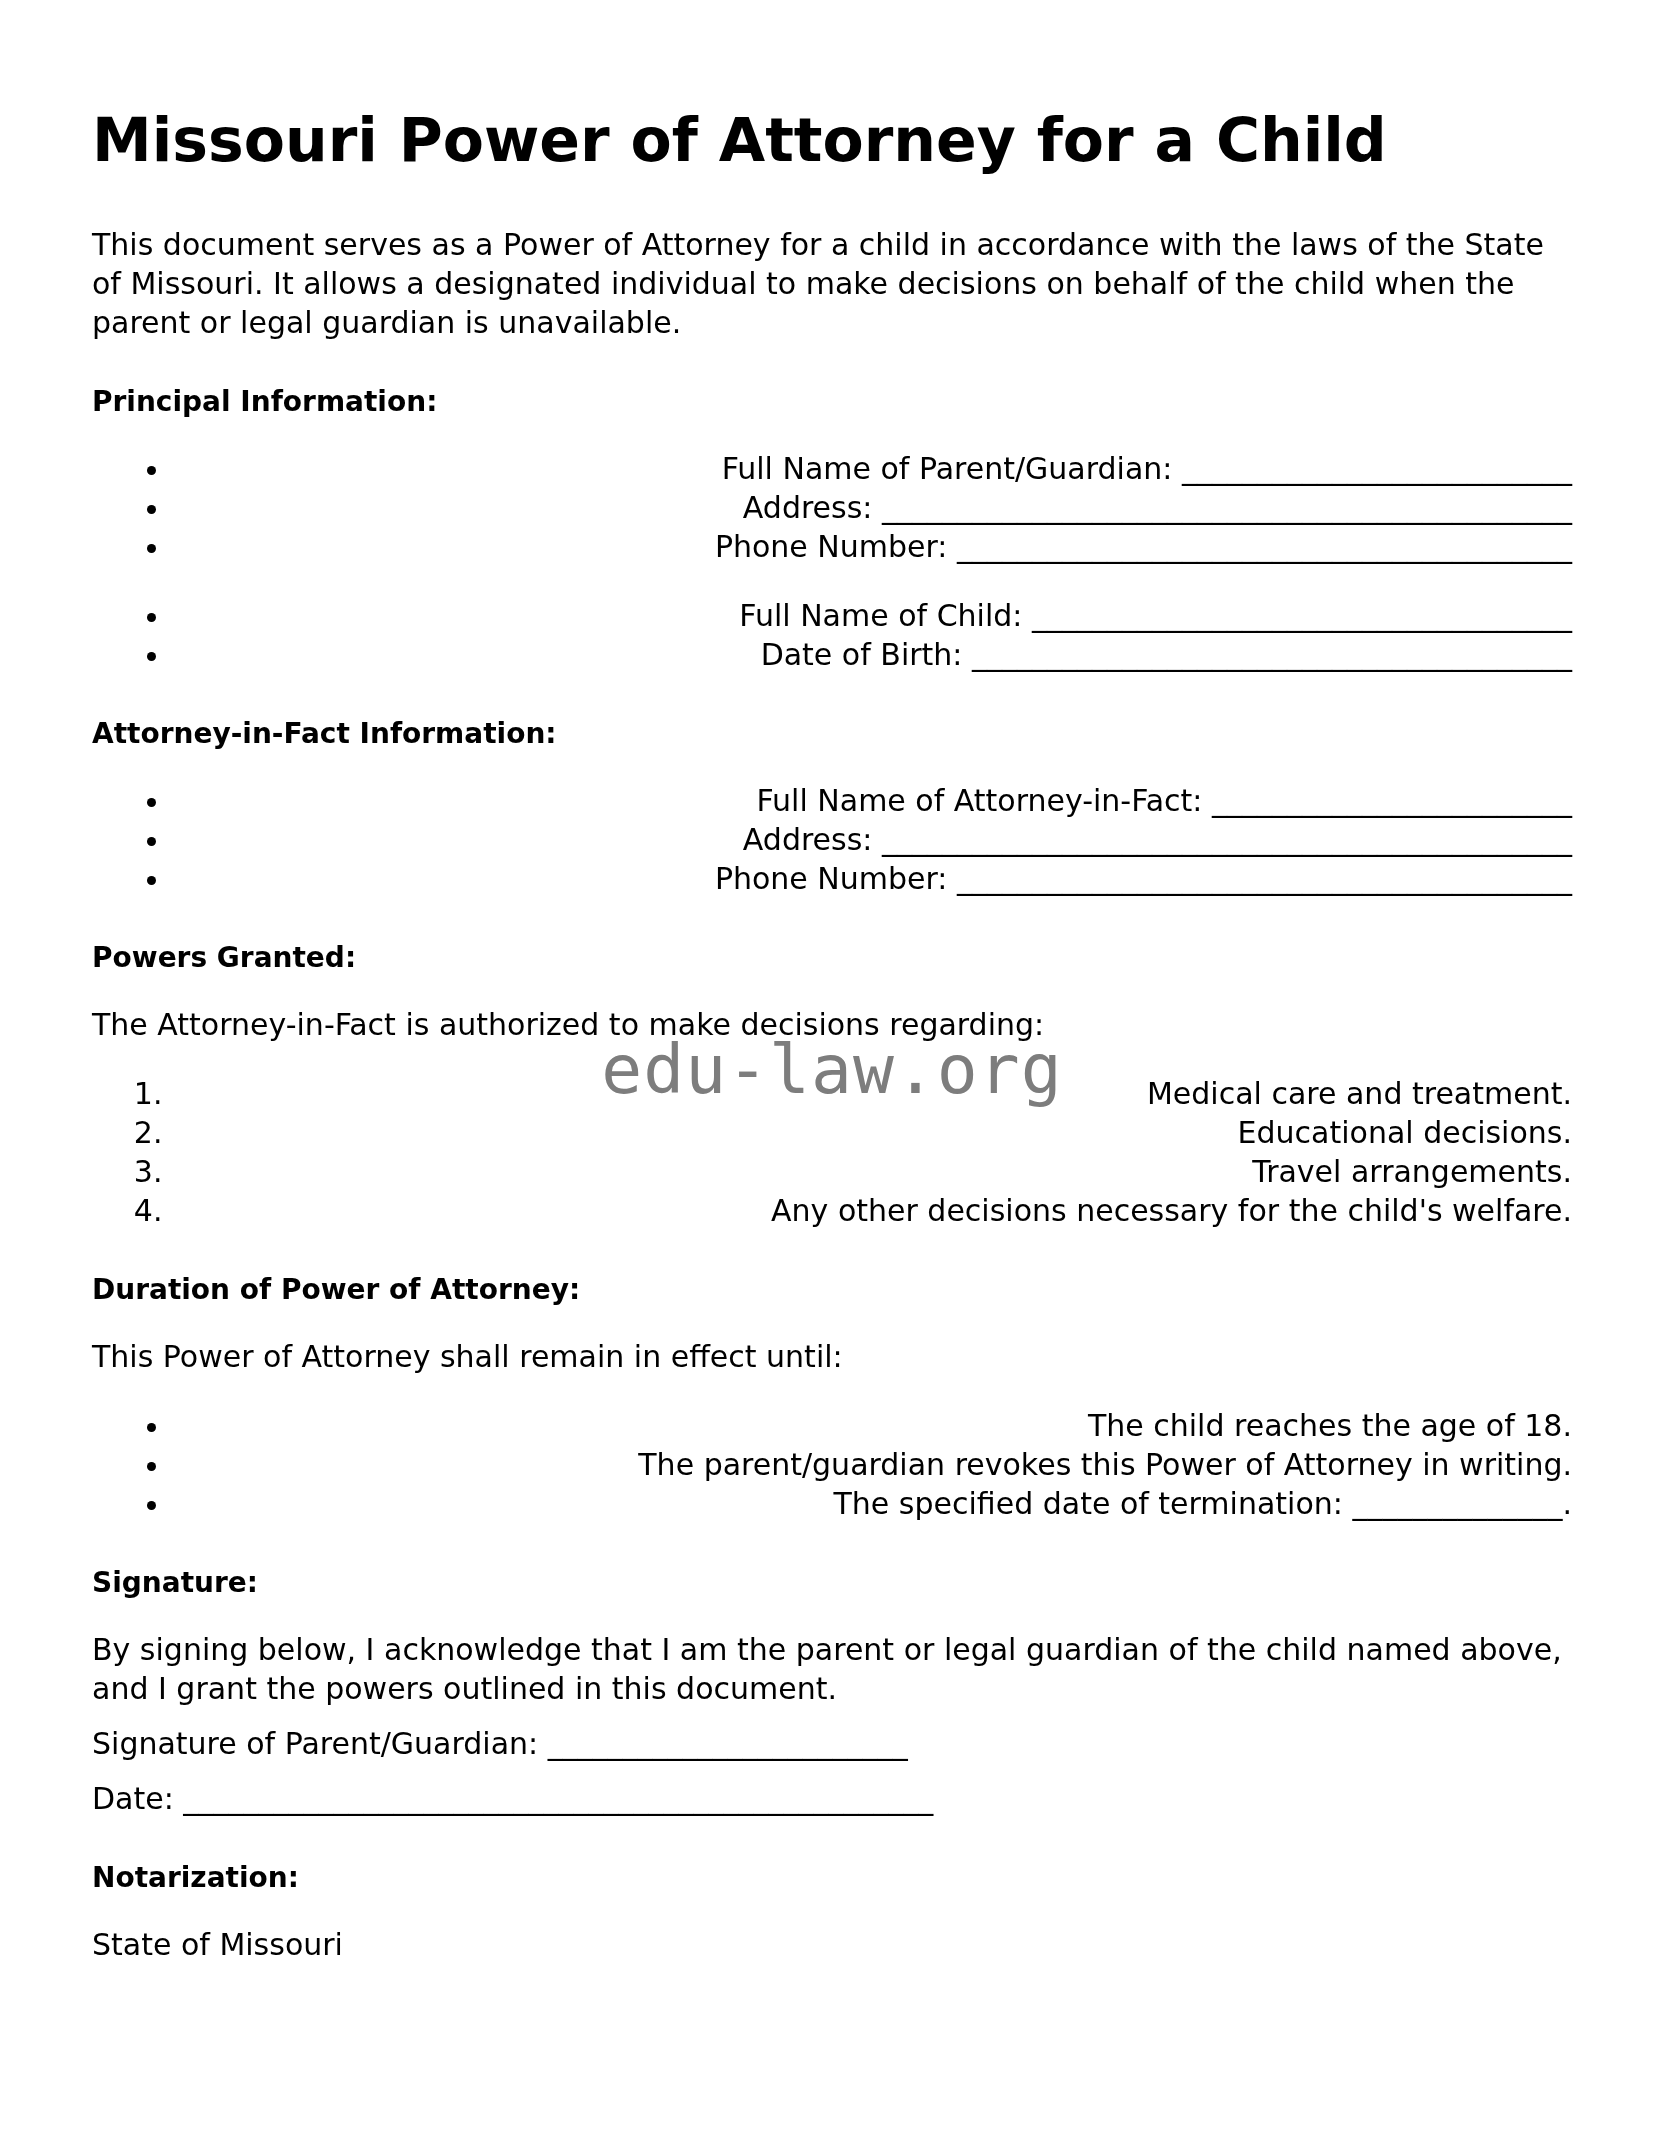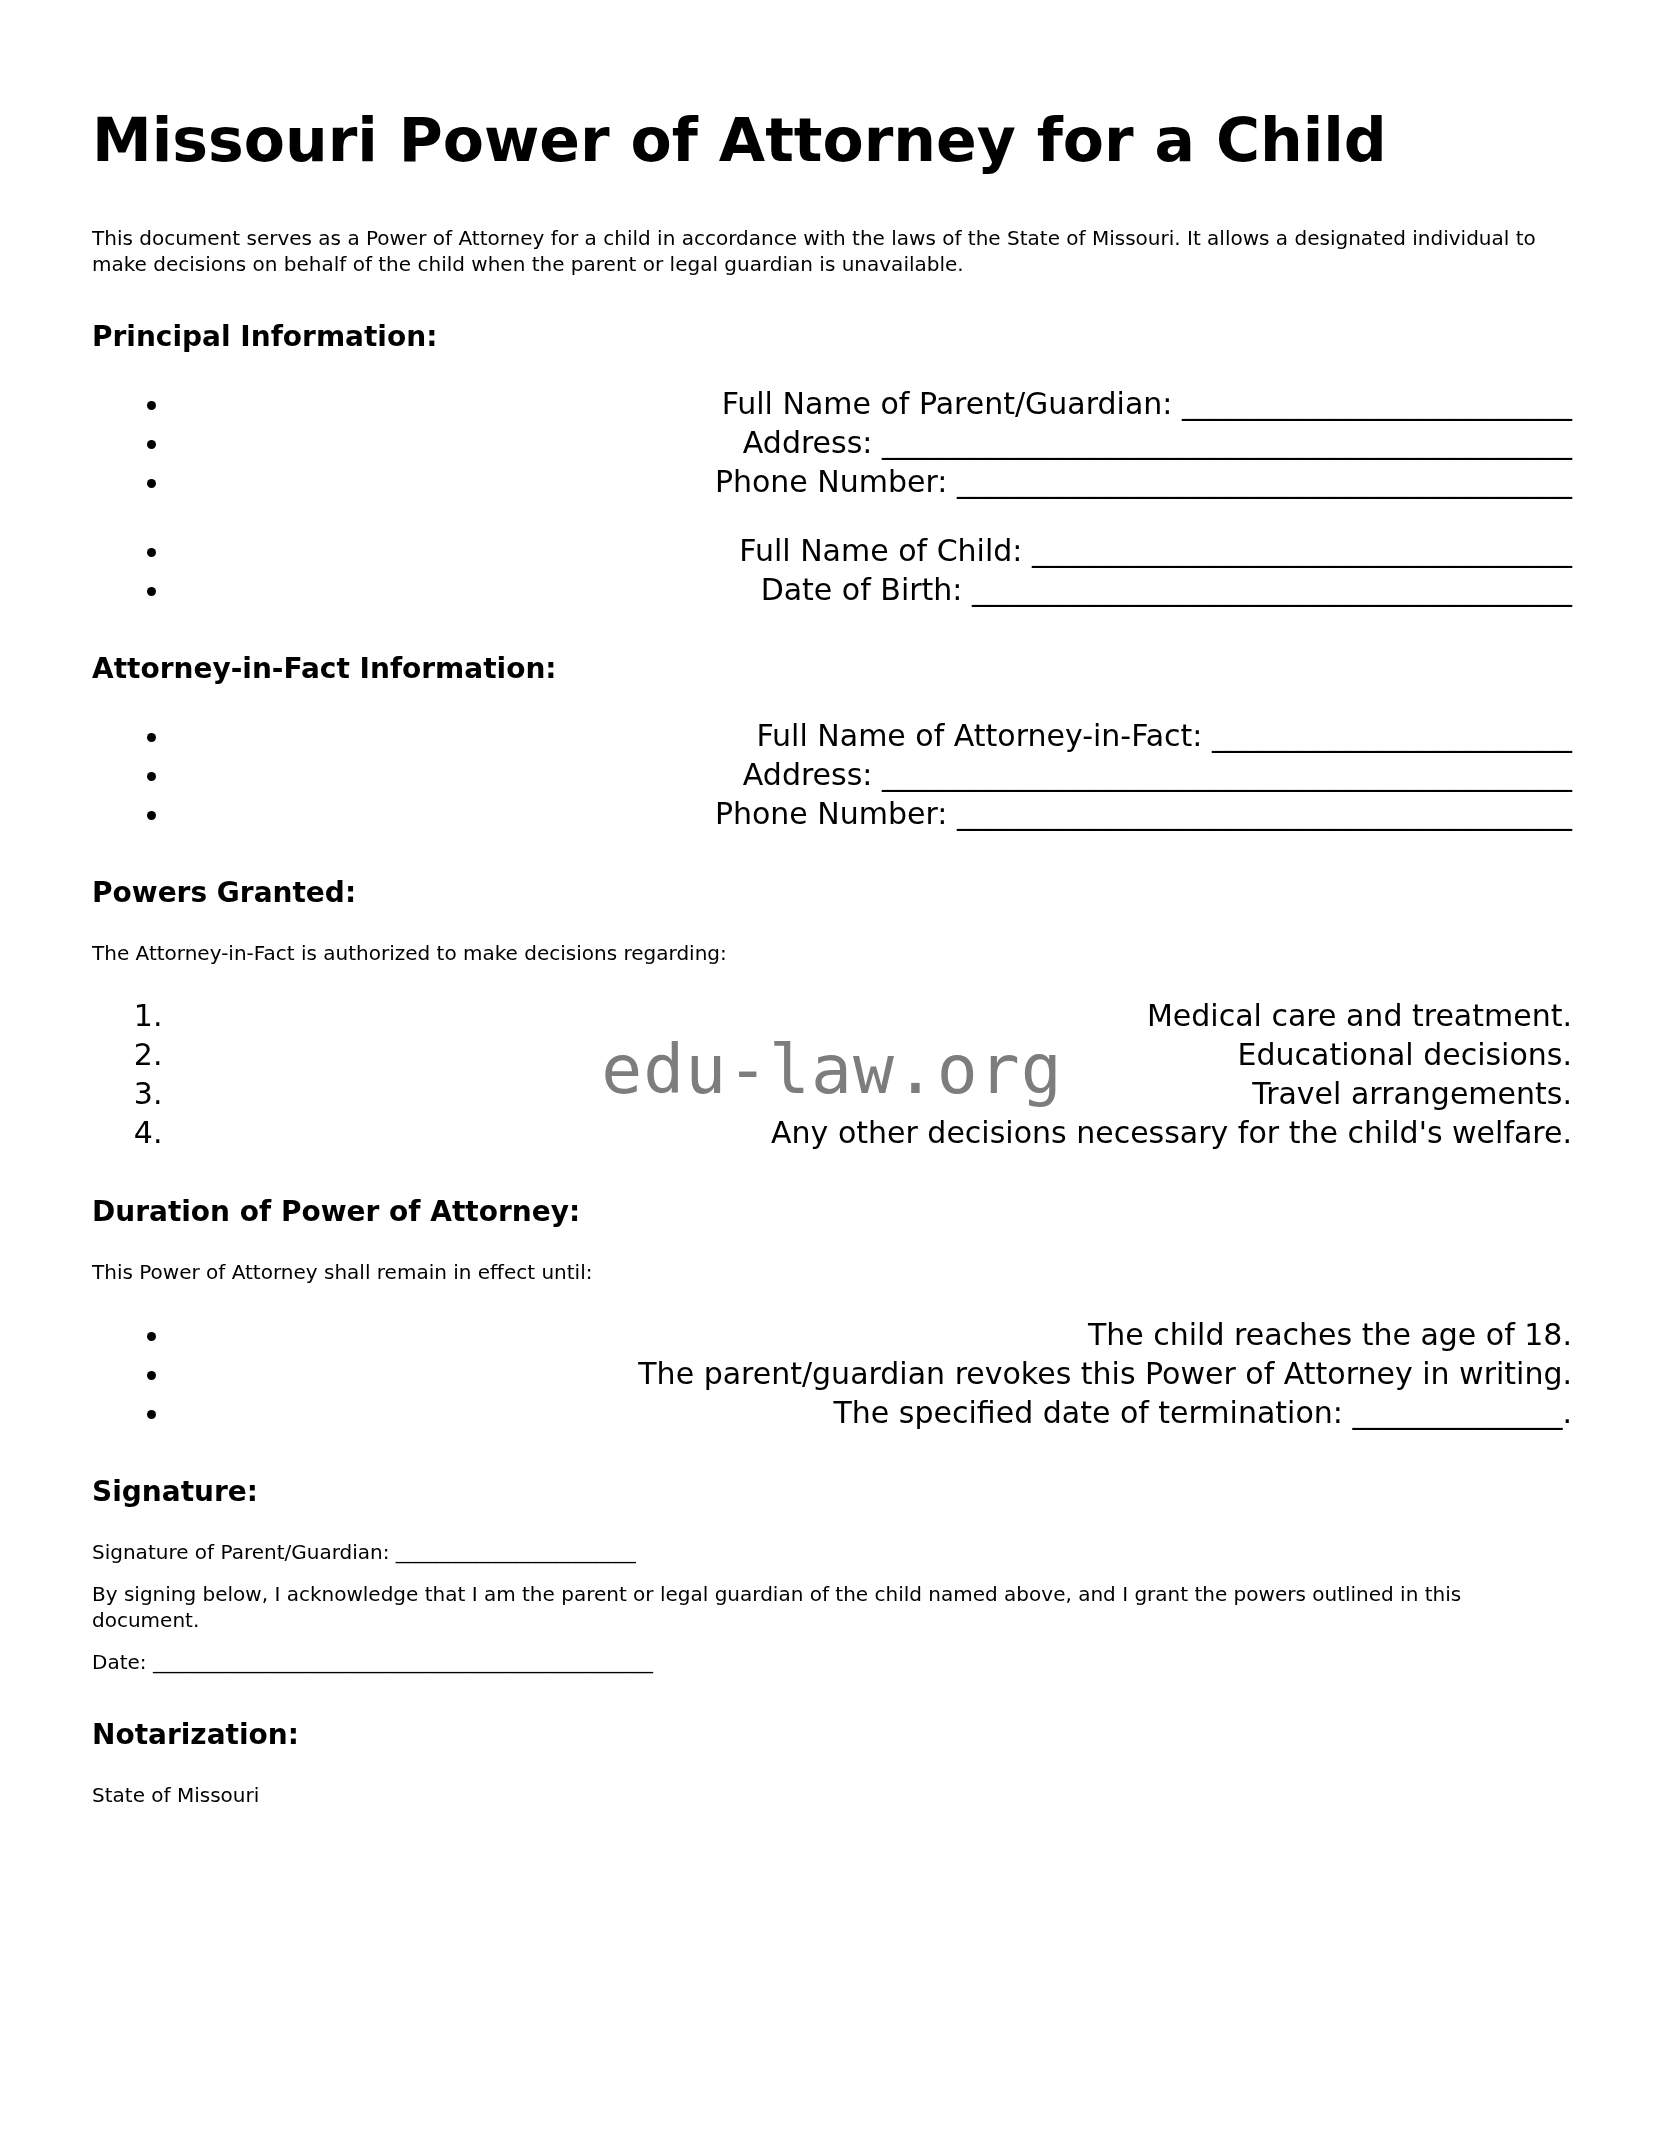--- a/index.html
+++ b/index.html
@@ -35,21 +35,21 @@
     margin: 3px 0 50px 0;
     line-height: 1.15;
   }
   .doc h3 {
     font-size: 28px;
     font-weight: bold;
     margin: 42px 0 30px 0;
     line-height: 1.25;
   }
   .doc p {
-    font-size: 20px;
+    font-size: 30px;
     line-height: 1.3;
     margin: 16px 0;
   }
   .doc ul, .doc ol {
     font-size: 30px;
     line-height: 1.3;
     margin: 30px 0;
     padding-left: 80px;
     text-align: right;
   }
@@ -130,25 +130,25 @@
       <li>
         <span>The parent/guardian revokes this Power of Attorney in writing.</span>
       </li>
       <li>
         <span>The specified date of termination:</span>
         <span class="blank">______________</span><span>.</span>
       </li>
     </ul>
 
     <h3>Signature:</h3>
+    <p>By signing below, I acknowledge that I am the parent or legal guardian of the child named above, and I grant the powers outlined in this document.</p>
     <p>
       <span>Signature of Parent/Guardian:</span>
       <span class="blank">________________________</span>
     </p>
-    <p>By signing below, I acknowledge that I am the parent or legal guardian of the child named above, and I grant the powers outlined in this document.</p>
     <p>
       <span>Date:</span>
       <span class="blank">__________________________________________________</span>
     </p>
 
     <h3>Notarization:</h3>
     <p>State of Missouri</p>
 
   </main>
 </div>

